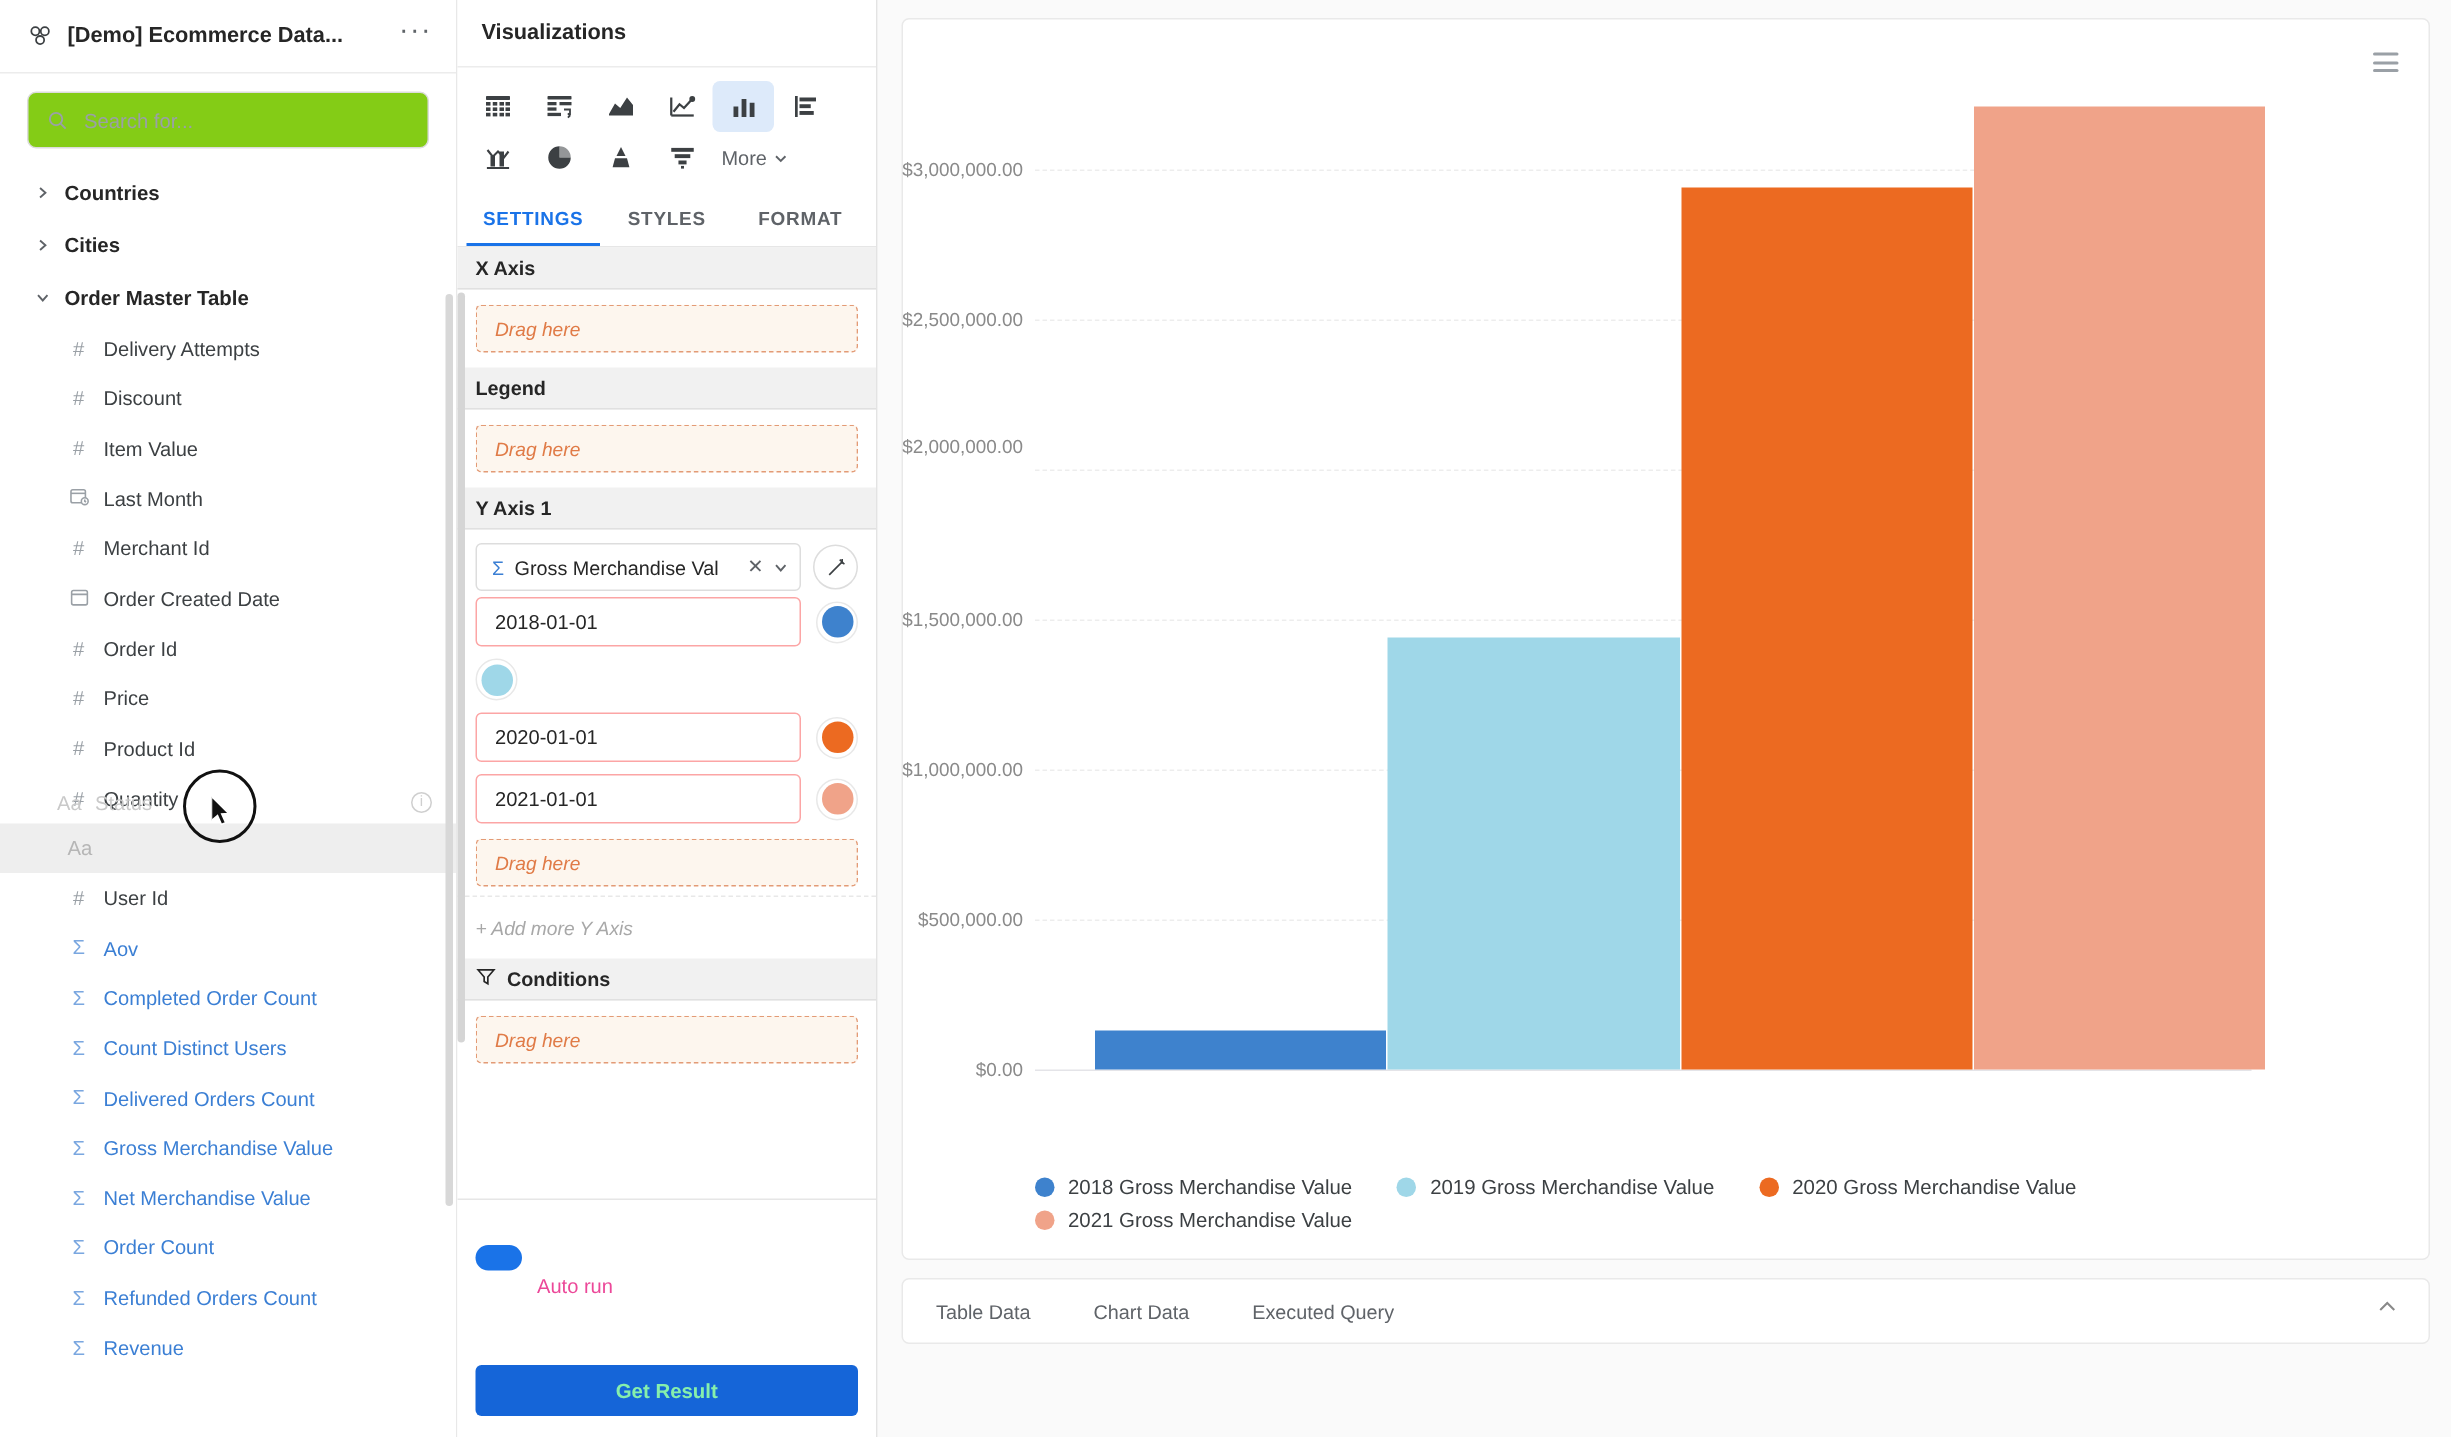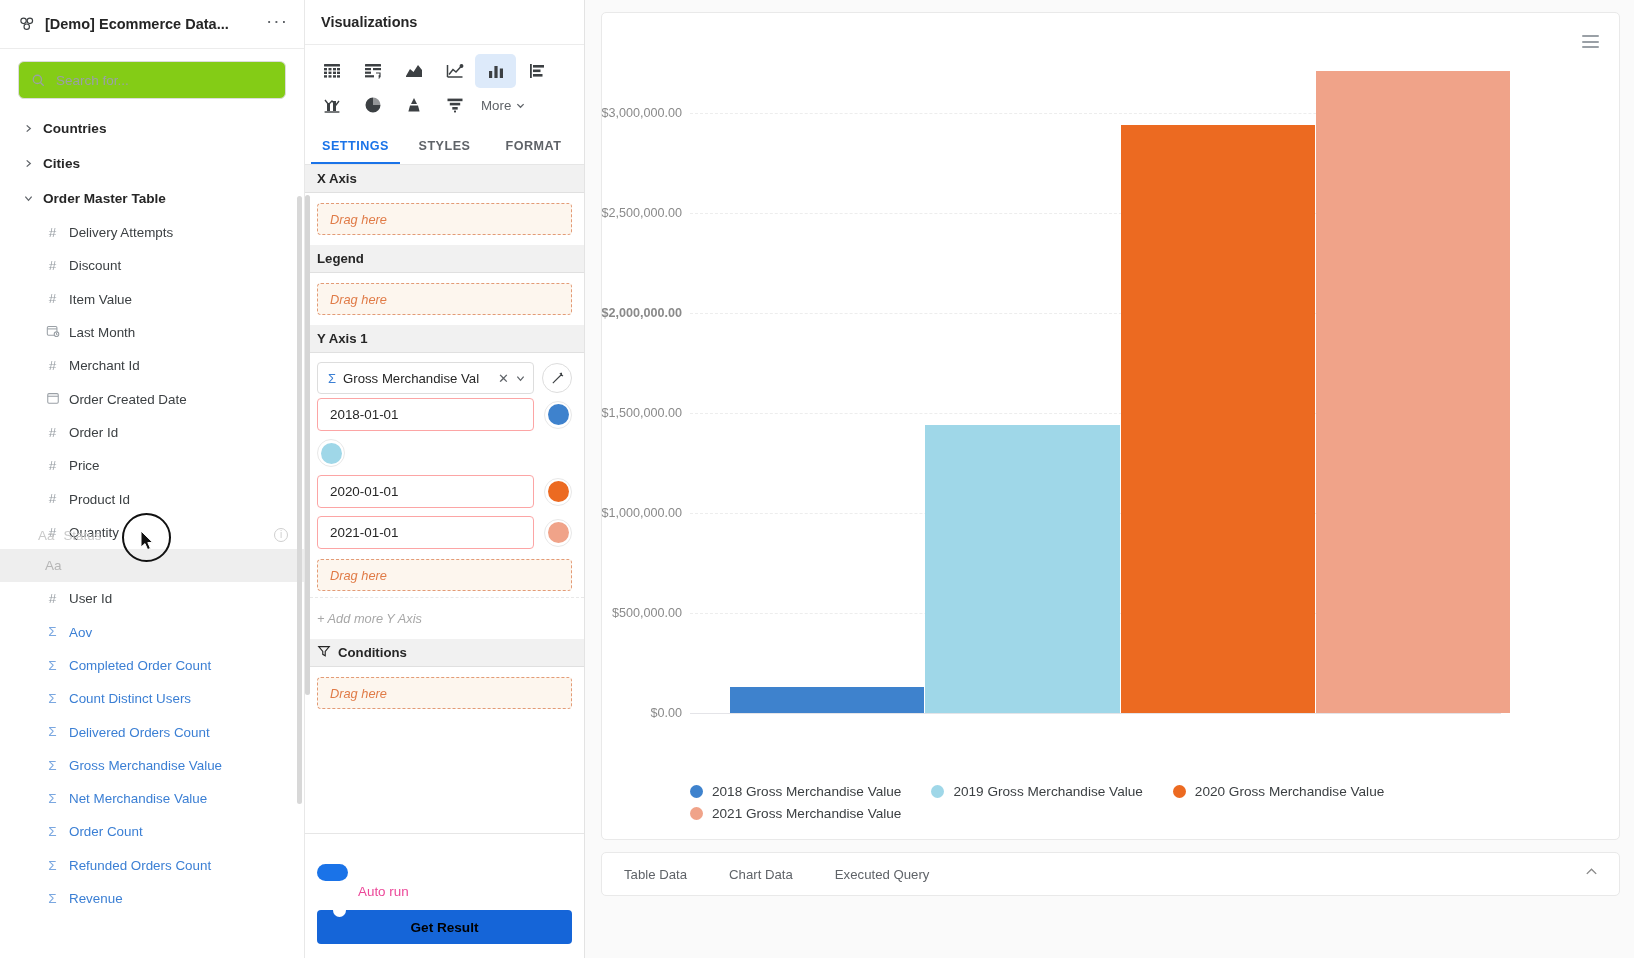--- a/index.html
+++ b/index.html
@@ -162,23 +162,23 @@
   .toggle {
     width: 31px; height: 17px; border-radius: 9px; background: #1a73e8;
     position: relative; cursor: pointer; flex: 0 0 31px;
   }
   .toggle .knob {
     position: absolute; right: 2px; top: 2px; width: 13px; height: 13px;
     border-radius: 50%; background: #fff;
   }
   .autorun span { font-size: 13.4px; color: #ec4899; margin-top: 38px; }
   .get-result {
-    width: 100%; height: 34px; background: #1565d8; color: #000000;
+    width: 100%; height: 34px; background: #1565d8; color: #86efac;
     border: none; border-radius: 4px; font-size: 13.6px; font-weight: 700;
-    cursor: pointer; font-family: inherit;
+    cursor: pointer; font-family: inherit; margin-top: 34px;
   }
   .viz-scroll {
     position: absolute; left: 0px; top: 195px; width: 5px; height: 500px;
     background: #d5d5d5; border-radius: 3px;
   }
 
   
   .main { flex: 1; height: 958px; background: #fafafa; padding: 12px 14px 14px 16px;
           display: flex; flex-direction: column; gap: 12px; }
   .chart-card {
@@ -584,21 +584,21 @@
       <div class="plot" id="plot">
           <div class="ytick zero" style="left: 88px; width: 811px; top: 700px;"></div>
           <div class="ylabel" style="left: -50px; top: 700px;">$0.00</div>
           <div class="ytick" style="left: 88px; width: 811px; top: 600px;"></div>
           <div class="ylabel" style="left: -50px; top: 600px;">$500,000.00</div>
           <div class="ytick" style="left: 88px; width: 811px; top: 500px;"></div>
           <div class="ylabel" style="left: -50px; top: 500px;">$1,000,000.00</div>
           <div class="ytick" style="left: 88px; width: 811px; top: 400px;"></div>
           <div class="ylabel" style="left: -50px; top: 400px;">$1,500,000.00</div>
           <div class="ytick" style="left: 88px; width: 811px; top: 300px;"></div>
-          <div class="ylabel" style="left: -50px; top: 300px; font-weight: bold;">$2,000,000.00</div>
+          <div class="ylabel" style="left: -50px; top: 285px;">$2,000,000.00</div>
           <div class="ytick" style="left: 88px; width: 811px; top: 200px;"></div>
           <div class="ylabel" style="left: -50px; top: 200px;">$2,500,000.00</div>
           <div class="ytick" style="left: 88px; width: 811px; top: 100px;"></div>
           <div class="ylabel" style="left: -50px; top: 100px;">$3,000,000.00</div>
           <div class="bar" style="left: 128px; width: 194.25px; top: 674px; height: 26px; background: rgb(62, 130, 205); bottom: auto;"></div>
           <div class="bar" style="left: 323.25px; width: 194.25px; top: 412px; height: 288px; background: rgb(159, 215, 232); bottom: auto;"></div>
           <div class="bar" style="left: 518.5px; width: 194.25px; top: 112px; height: 588px; background: rgb(236, 106, 33); bottom: auto;"></div>
           <div class="bar" style="left: 713.75px; width: 194.25px; top: 58px; height: 642px; background: rgb(240, 163, 137); bottom: auto;"></div>
         </div>
       <div class="legend">

